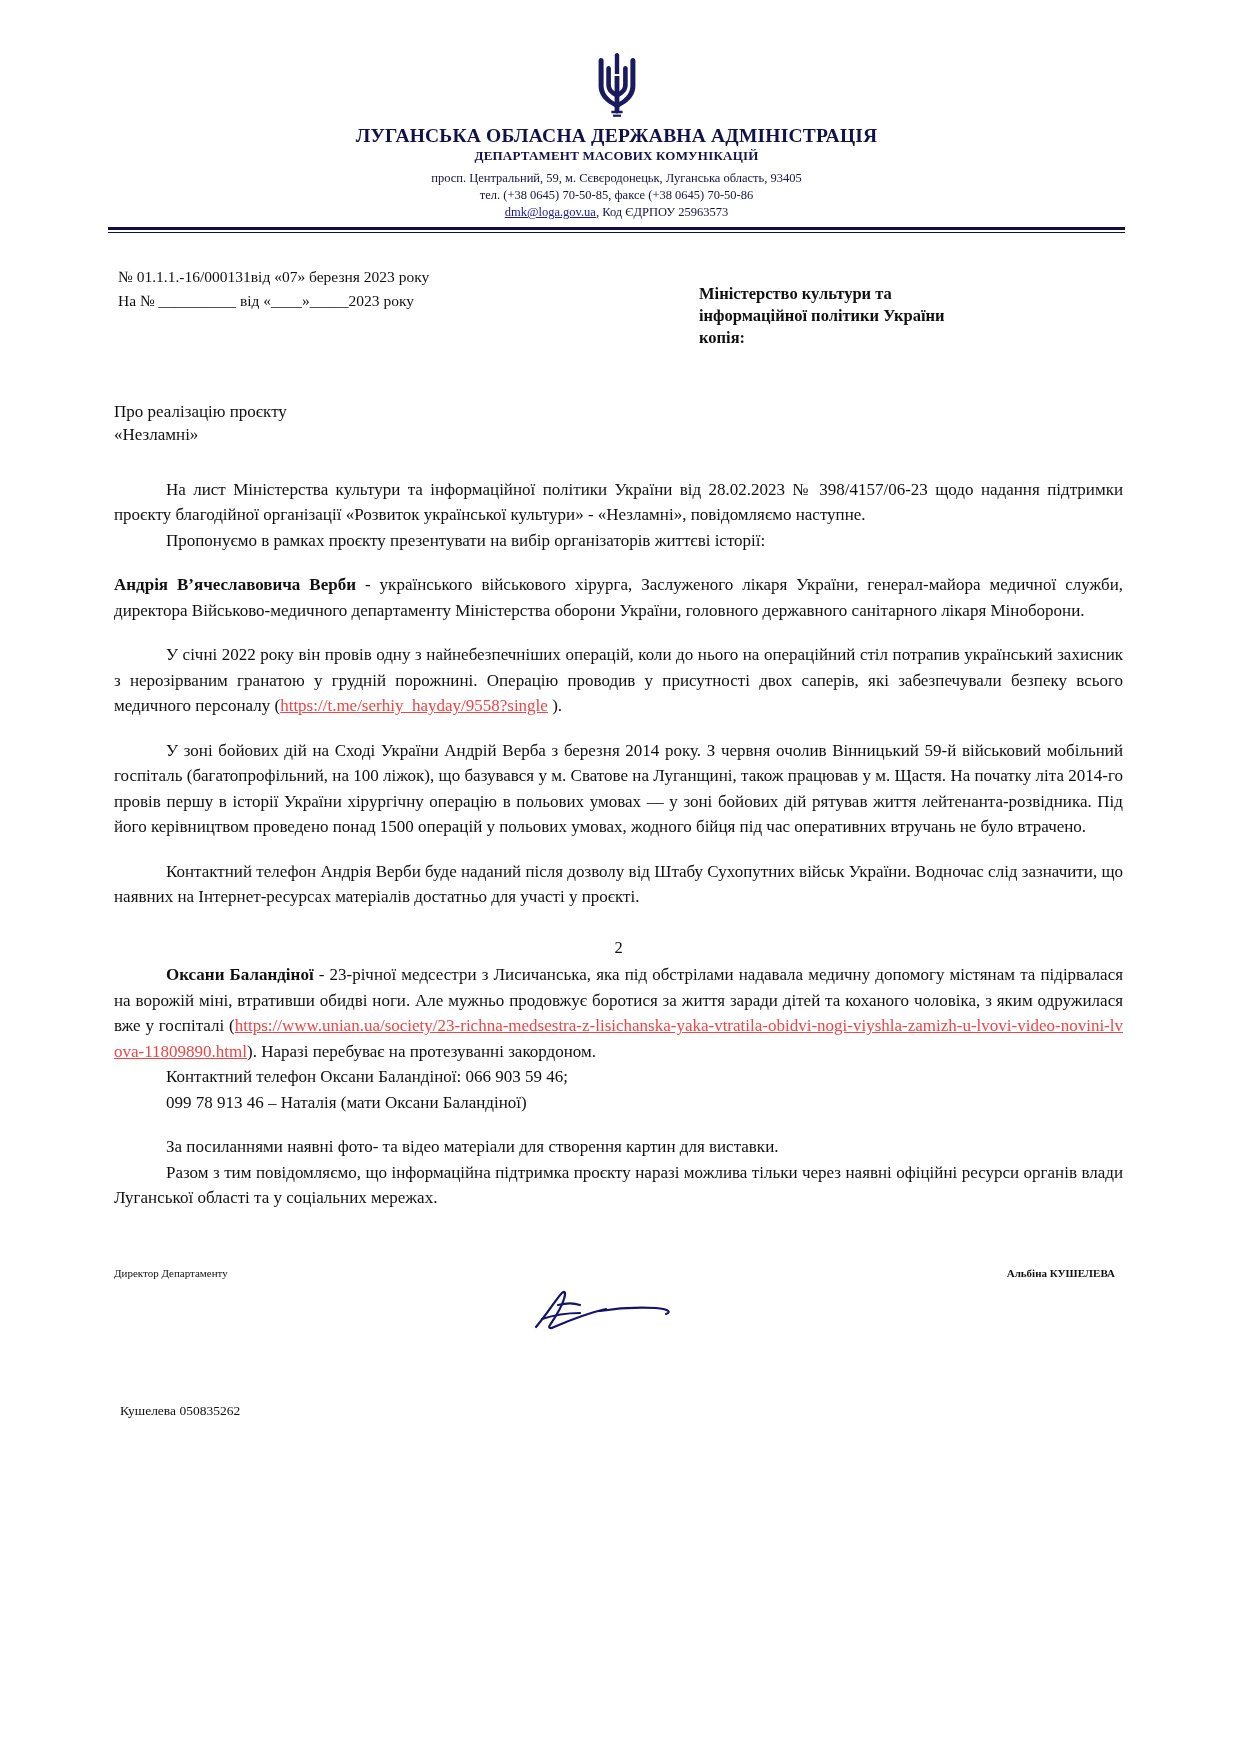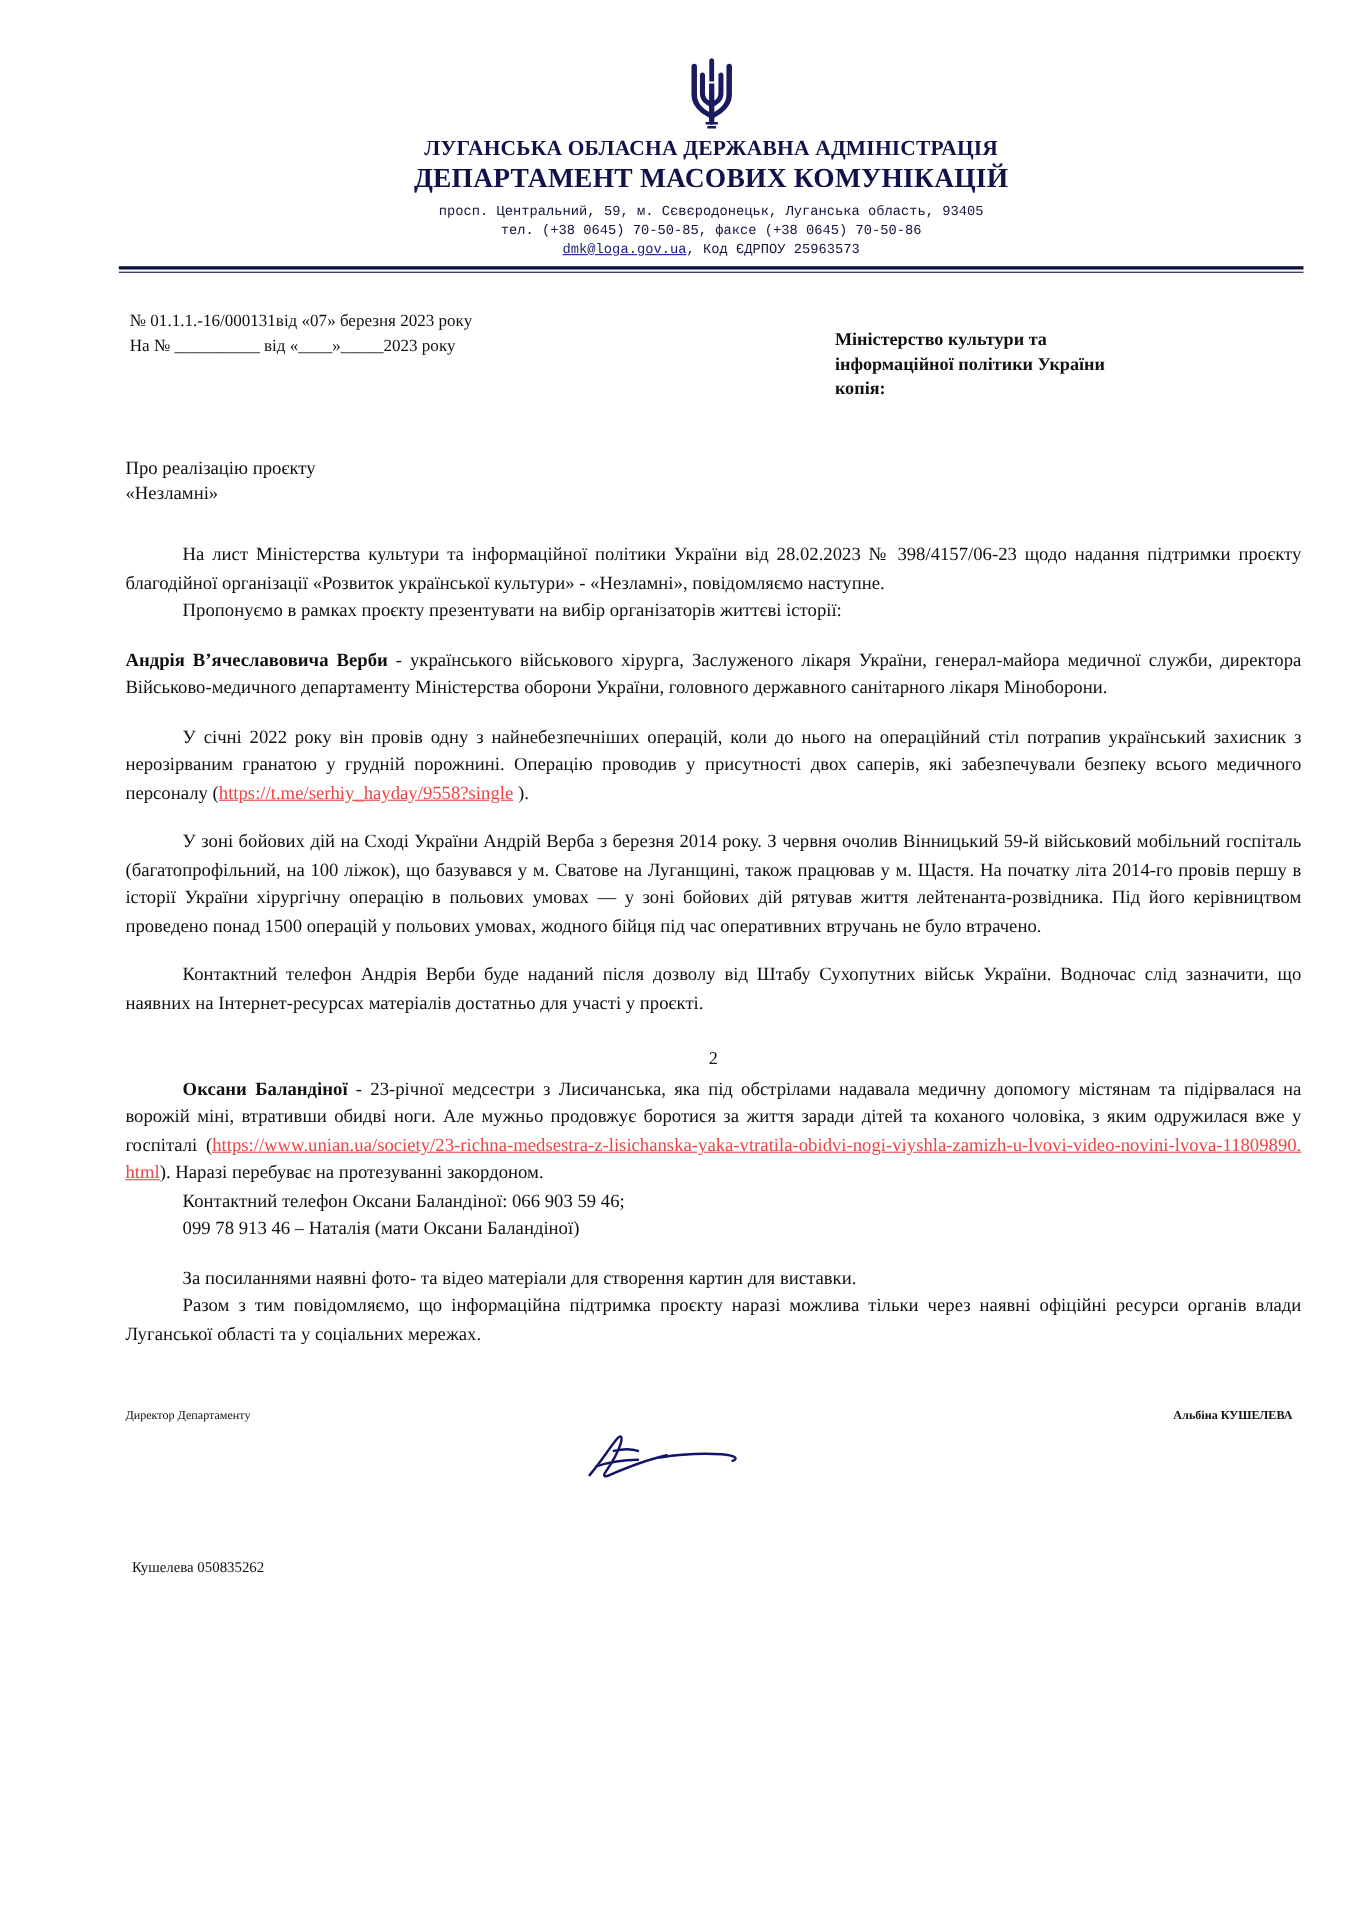--- a/index.html
+++ b/index.html
@@ -11,21 +11,21 @@
     width: 1241px;
     min-height: 1754px;
     font-family: "Liberation Serif", serif;
     color: #101010;
     position: relative;
   }
   .page {
     width: 1241px;
     min-height: 1754px;
     box-sizing: border-box;
-    padding: 40px 56px 40px 108px;
+    padding: 40px 116px 40px 108px;
     position: relative;
   }
 
   
   .letterhead {
     text-align: center;
   }
   .emblem {
     margin: 12px auto 6px auto;
     width: 44px;
@@ -33,28 +33,27 @@
   }
   .org-line {
     font-family: "Liberation Serif", serif;
     font-weight: bold;
     font-size: 19.5px;
     letter-spacing: 0.2px;
     line-height: 1.22;
     color: #12124a;
   }
   .org-line.second {
-    font-size: 25px;
+    font-size: 13px;
   }
   .contact {
     margin-top: 6px;
     font-size: 12.5px;
     line-height: 1.38;
     color: #14143f;
-    font-family: Liberation Mono, monospace;
   }
   .contact a {
     color: #1a1a8c;
     text-decoration: underline;
   }
   .rule {
     margin: 6px 0 0 0;
     border: none;
     border-top: 3px solid #0f1240;
     height: 0;

